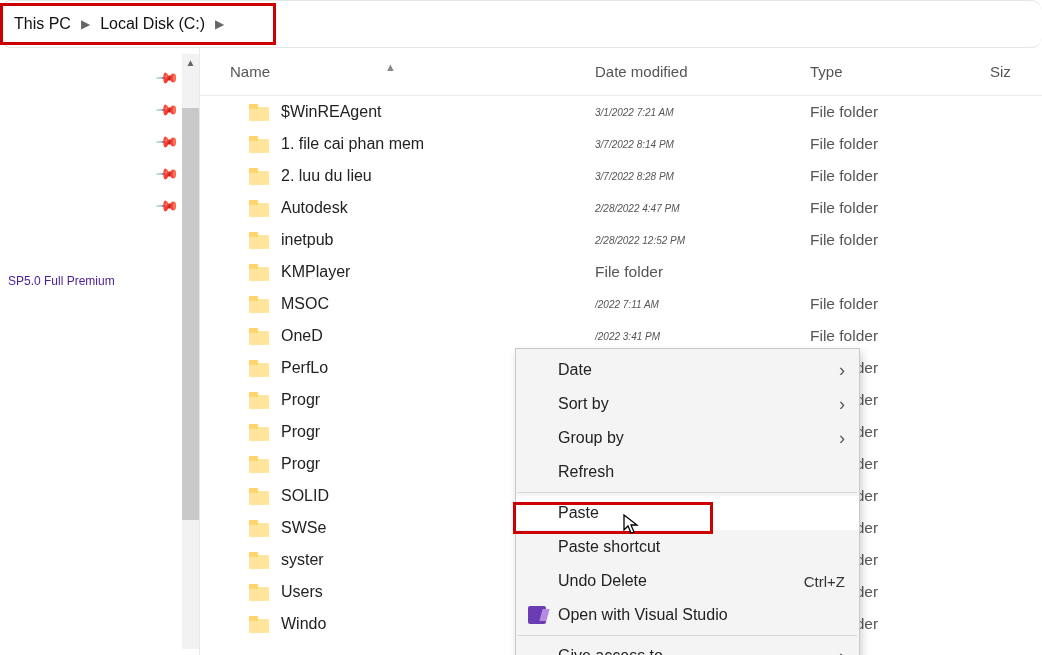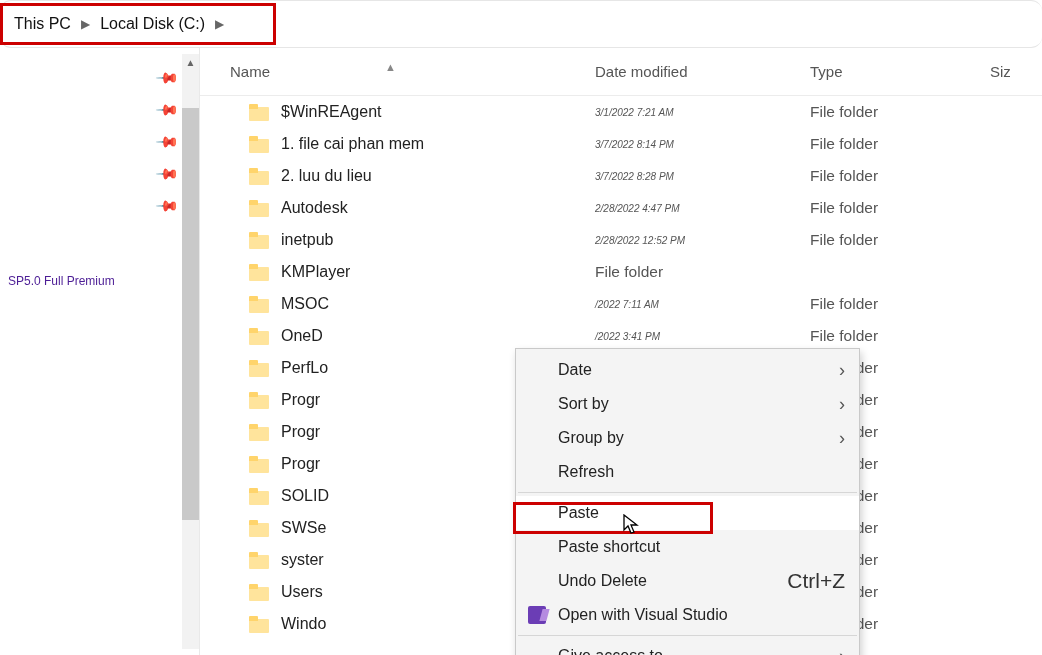--- a/index.html
+++ b/index.html
@@ -38,21 +38,21 @@
 .fico::after  { content:""; position:absolute; left:0; top:0;  width:9px;  height:5px;  background:#ffd46b; border-radius:1px 1px 0 0; }
 .rname { font-size:16px; color:#222; white-space:nowrap; overflow:hidden; }
 .rd { width:215px; padding-left:10px; color:#555; font-size:10px; white-space:nowrap;font-style:italic; }
 .rt { width:180px; padding-left:10px; color:#555; font-size:15.5px; }
 
 
 .ctx { position:absolute; left:315px; top:300px; width:345px; background:#f4f4f4; border:1px solid #c9c9c9; box-shadow:2px 4px 8px rgba(0,0,0,.18); padding:4px 0; z-index:50; }
 .ctx-item { height:34px; display:flex; align-items:center; padding-left:42px; padding-right:14px; font-size:16px; color:#222; position:relative; }
 .ctx-item.hover { background:#fff; }
 .ctx-item .arrow { margin-left:auto; color:#555; font-size:18px; }
-.ctx-item .hot { margin-left:auto; color:#333; font-size:21px; }
+.ctx-item .hot { margin-left:auto; color:#333; font-size:15px; }
 .ctx-sep { height:1px; background:#d6d6d6; margin:3px 2px; }
 .ctx-ico { position:absolute; left:10px; width:22px; height:22px; display:flex; align-items:center; justify-content:center; }
 .vs-ico { width:18px; height:18px; background:#6b3db5; border-radius:2px; position:relative; }
 .vs-ico::after { content:""; position:absolute; right:-2px; top:3px; width:7px; height:12px; background:#b58be0; transform:skewX(-15deg); }
 
 .paste-hl { position:absolute; left:313px; top:454px; width:200px; height:32px; border:3px solid #c00; z-index:60; pointer-events:none; }
 
 .cursor { position:absolute; left:423px; top:466px; z-index:70; pointer-events:none; }
 .cursor svg { width:18px; height:22px; }
 </style>

